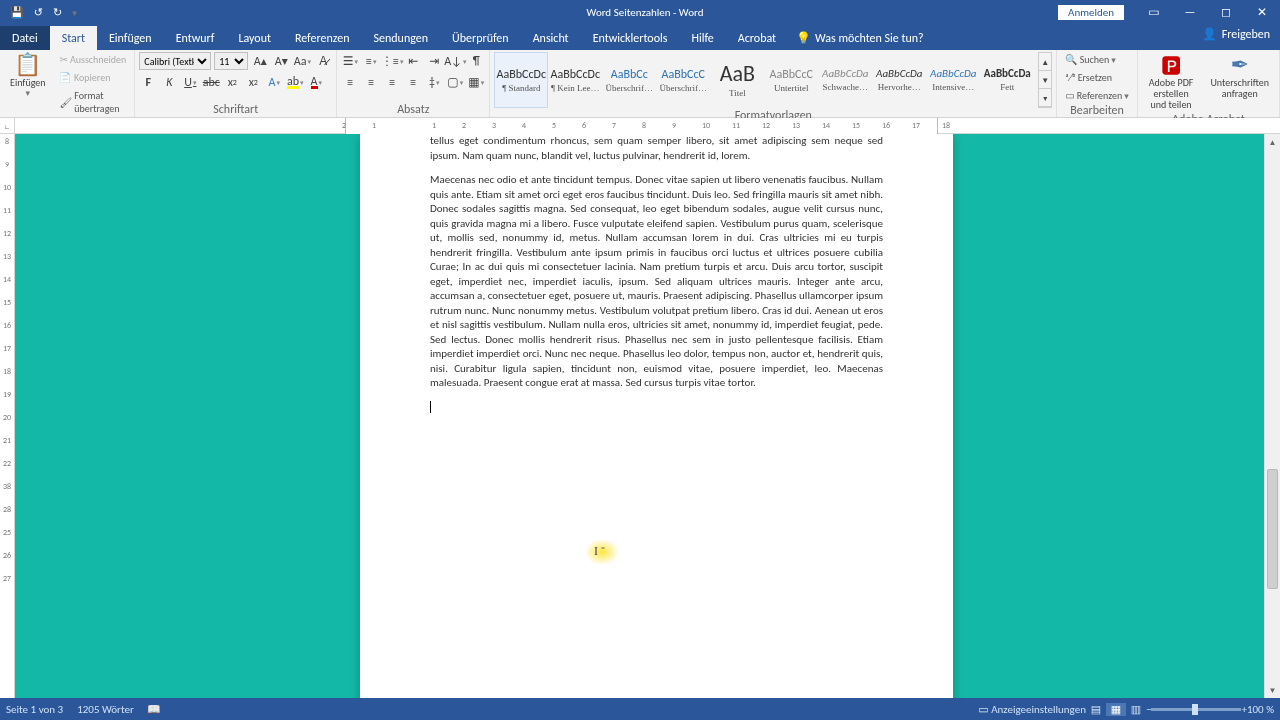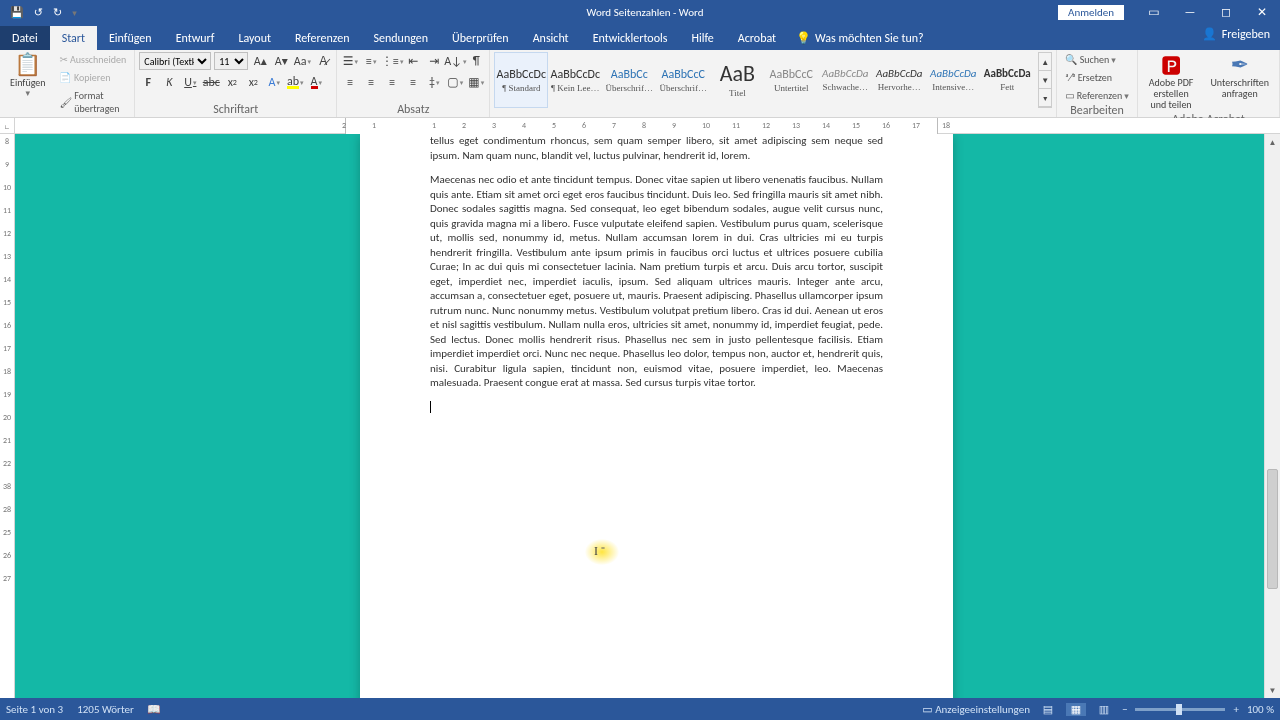--- a/index.html
+++ b/index.html
@@ -73,21 +73,21 @@
 .highlight::before { content: "="; position: absolute; left: 16px; top: 3px; font-size: 8px; color: #666; }
 
 .scrollbar-v { position: absolute; right: 0; top: 0; bottom: 0; width: 16px; background: #f0f0f0; border-left: 1px solid #ddd; }
 .scrollbar-v .arrow { height: 16px; display: flex; align-items: center; justify-content: center; font-size: 8px; color: #666; cursor: pointer; }
 .scrollbar-v .track { position: absolute; top: 16px; bottom: 16px; left: 0; right: 0; }
 .scrollbar-v .thumb { position: absolute; left: 2px; right: 2px; top: 60%; height: 120px; background: #cfcfcf; border: 1px solid #b8b8b8; border-radius: 2px; cursor: pointer; }
 .scrollbar-v .dn { position: absolute; bottom: 0; left: 0; right: 0; }
 
 .statusbar { height: 22px; background: #2b579a; color: #cfe0f5; display: flex; align-items: center; font-size: 11px; padding: 0 6px; }
 .statusbar .left { display: flex; gap: 14px; }
-.statusbar .right { margin-left: auto; display: flex; align-items: center; gap: 8px; }
+.statusbar .right { margin-left: auto; display: flex; align-items: center; }
 .viewbtn { width: 20px; text-align: center; cursor: pointer; font-size: 11px; }
 .zoomslider { width: 90px; height: 3px; background: #7ea0c9; position: relative; }
 .zoomslider .handle { position: absolute; left: 45%; top: -4px; width: 6px; height: 11px; background: #cfe0f5; cursor: pointer; }
 
 .tiny-icon { font-size: 9px; color: #777; }
 .drop::after { content: "▾"; font-size: 7px; margin-left: 1px; color: #888; }
 </style>
 </head>
 <body>
 
@@ -258,20 +258,21 @@
             <div class="sample" style="font-size:11px;color:#333;font-weight:700;">AaBbCcDa</div>
             <div class="sname">Fett</div>
           </div>
         </div>
       <div class="sty-scroll">
         <div>▲</div>
         <div>▼</div>
         <div>▾</div>
       </div>
     </div>
+    <div class="label">Formatvorlagen</div>
   </div>
 
   <div class="group">
     <div class="body">
       <div class="rowcol">
         <div class="smallbtn">
             <span>🔍</span>
             <span>Suchen</span>
             <span class="tiny-icon">▾</span>
           </div>

